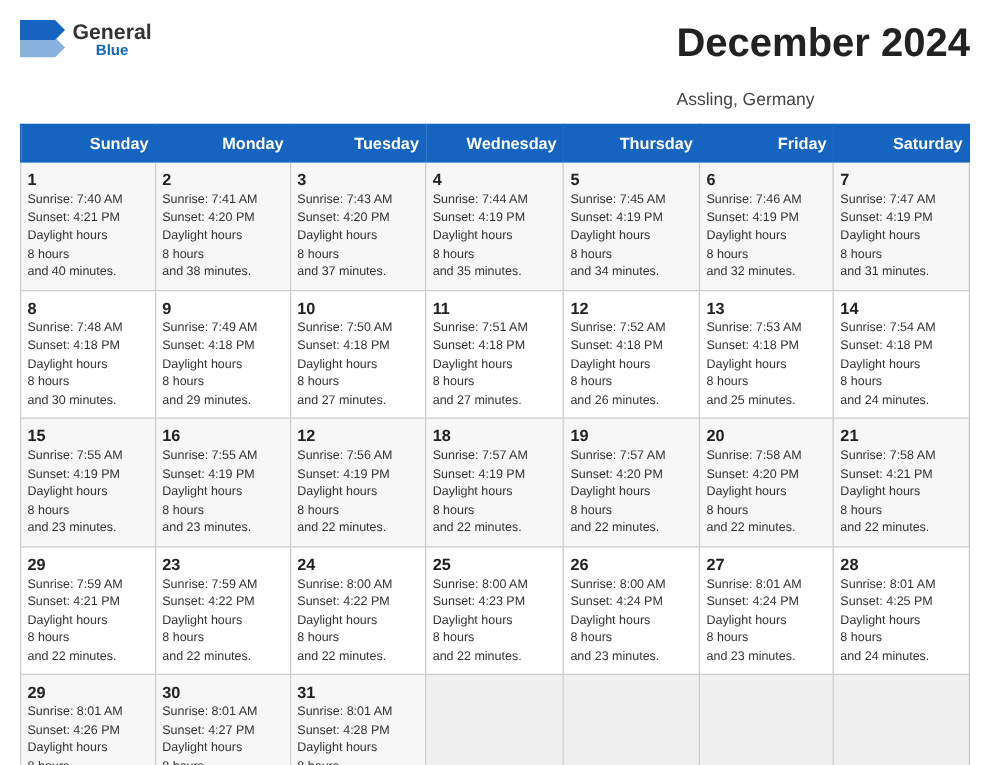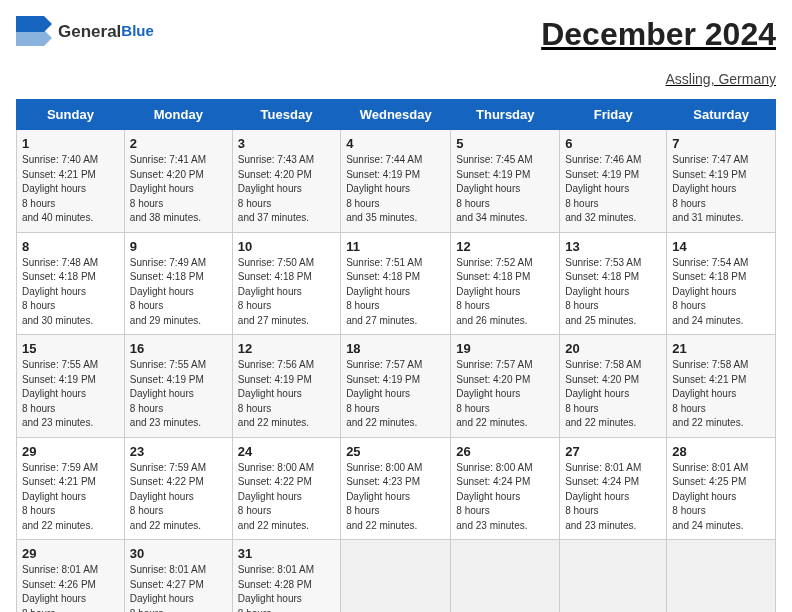--- a/index.html
+++ b/index.html
@@ -10,43 +10,41 @@
       min-height: 612px;
       padding: 16px;
     }
     .header {
       display: flex;
       justify-content: space-between;
       align-items: flex-start;
       margin-bottom: 12px;
     }
     .title-block {
-      text-align: right;
-      text-decoration: underline;
     }
     .month-year {
       font-size: 32px;
       font-weight: bold;
       color: #222;
     }
     .location {
       font-size: 14px;
       color: #444;
       margin-top: 18px;
     }
     table {
       width: 100%;
       border-collapse: collapse;
       font-size: 11px;
     }
     thead tr th {
       background-color: #1565C0;
       color: #fff;
       padding: 7px 5px;
-      text-align: center;
+      text-align: right;
       font-size: 13px;
       font-weight: bold;
       border: 1px solid #1565C0;
     }
     tbody tr td {
       vertical-align: top;
       padding: 6px 5px;
       border: 1px solid #ccc;
       color: #333;
       width: 113px;
@@ -76,23 +74,23 @@
       display: flex;
       align-items: center;
       gap: 6px;
     }
     .logo-flag {
       position: relative;
       width: 36px;
       height: 30px;
     }
     .logo-flag svg { display: block; }
-    .logo-name { display: flex; flex-direction: row; line-height: 1; }
+    .logo-name { display: flex; flex-direction: column; line-height: 1; }
     .logo-general { font-size: 17px; font-weight: bold; color: #333; }
-    .logo-blue-text { font-size: 15px; font-weight: bold; color: #1565C0; }
+    .logo-blue-text { font-size: 12px; font-weight: bold; color: #1565C0; text-align: center; }
   </style>
 </head>
 <body>
 
 <div class="header">
   <div class="logo-wrapper">
     <div class="logo-flag">
       <svg width="36" height="30" viewBox="0 0 36 30">
         <polygon points="0,0 28,0 36,8 28,16 0,16" fill="#1565C0"></polygon>
         <polygon points="0,14 28,14 36,22 28,30 0,30" fill="#1565C0" opacity="0.5"></polygon>

